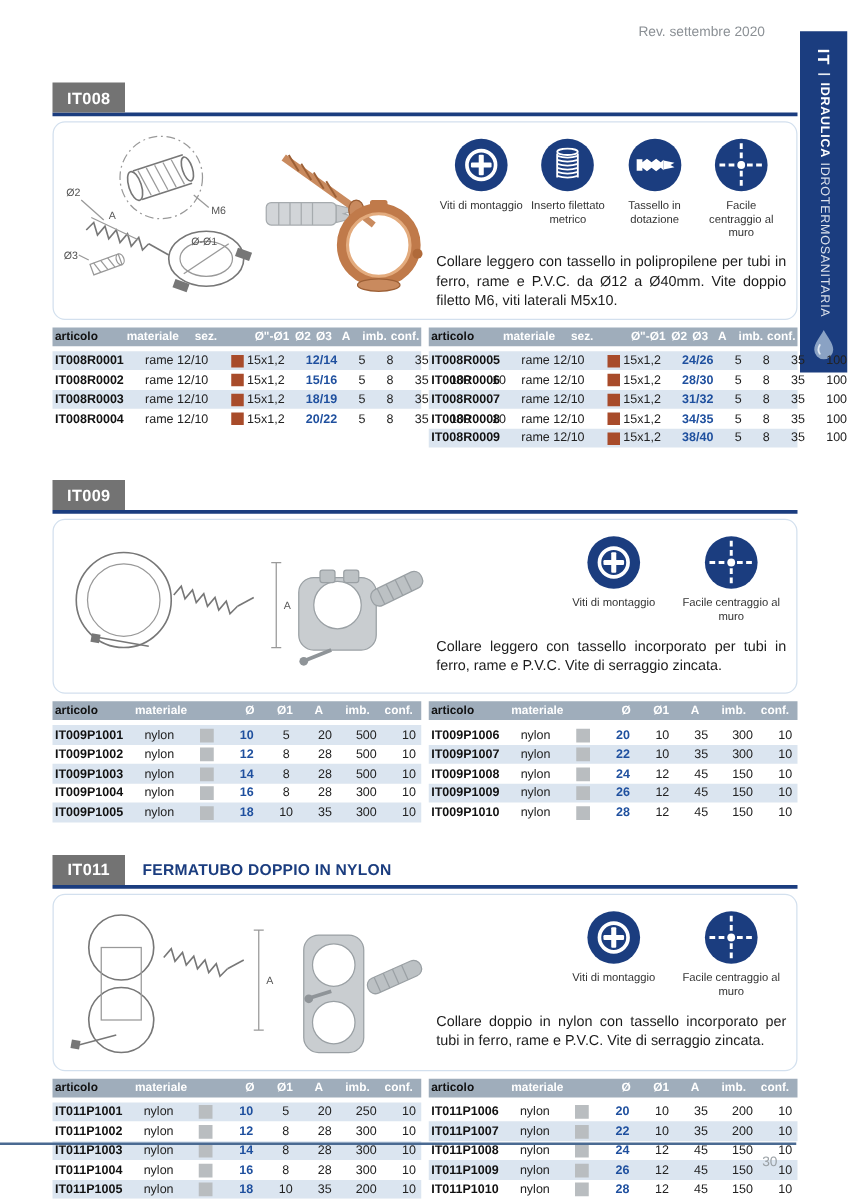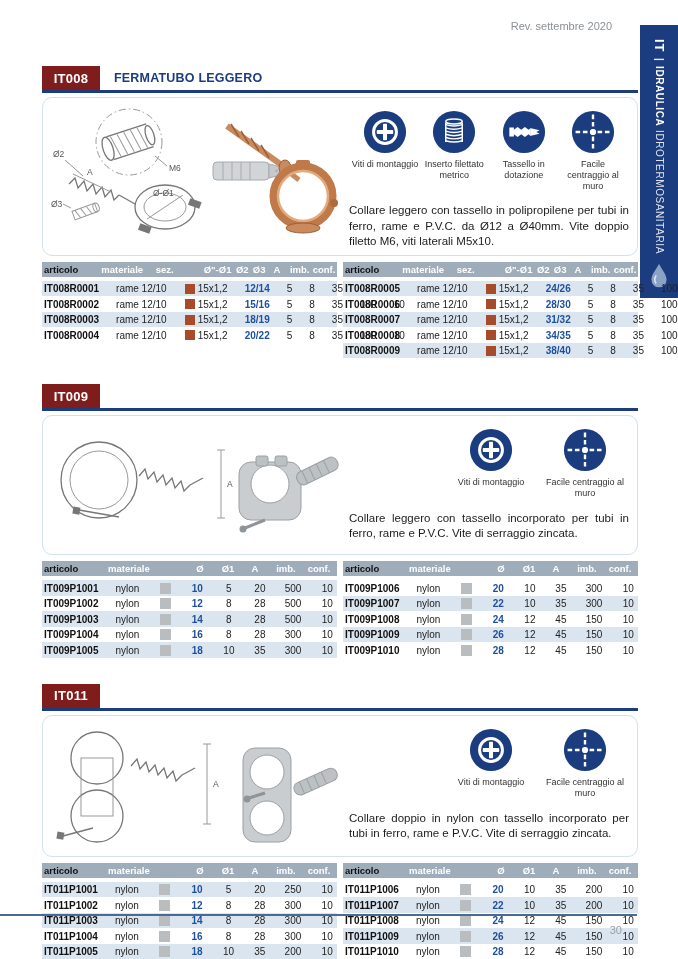--- a/index.html
+++ b/index.html
@@ -26,21 +26,21 @@
   .side-fam{font-weight:bold;}
   .side-sub{font-weight:normal;opacity:.85;margin-top:4px;}
   .side-drop{margin-top:6px;}
 
   
   .content{position:absolute;left:42px;top:66px;width:596px;}
 
   
   .sec{margin-bottom:26px;}
   .sec-head{display:flex;align-items:stretch;border-bottom:3px solid #1b3d7f;height:24px;}
-  .sec-code{background:#7f1d1d;color:#fff;font-weight:bold;font-size:13px;
+  .sec-code{background:#737373;color:#fff;font-weight:bold;font-size:13px;
     width:58px;display:flex;align-items:center;justify-content:center;letter-spacing:.3px;}
   .sec-title{color:#1b3d7f;font-weight:bold;font-size:12.5px;display:flex;align-items:center;
     padding-left:14px;letter-spacing:.2px;}
 
   
   .sec-panel{margin-top:4px;border:1.5px solid #d3e0ee;border-radius:10px;
     padding:6px 8px;display:flex;gap:6px;box-sizing:border-box;}
   .media{position:relative;width:292px;flex:0 0 292px;}
   .media svg{display:block;}
   .dlab{position:absolute;font-size:8.5px;color:#555;line-height:1;}
@@ -112,21 +112,20 @@
     <path d="M19 3 C14 12 7 20 7 28 a12 12 0 0 0 24 0 C31 20 24 12 19 3 Z" fill="#8aa2c4"></path>
     <path d="M14 22 q-3.5 6 0 11" stroke="#dfe7f1" stroke-width="2.4" fill="none" stroke-linecap="round"></path>
   </svg>
 </div>
 
 <div class="content">
 
   <section class="sec">
     <div class="sec-head">
       <div class="sec-code">IT008</div>
-      <div class="sec-title">FERMATUBO LEGGERO</div>
     </div>
     <div class="sec-panel">
       <div class="media">
         <svg width="292" height="134" viewBox="0 0 292 134">
           <g>
             <circle cx="78" cy="38" r="33" class="lineart2" stroke-dasharray="7 3 1.5 3"></circle>
             <g transform="rotate(-18 78 38)">
               <ellipse cx="56" cy="38" rx="5" ry="12" class="lineart"></ellipse>
               <line x1="58" y1="26" x2="100" y2="26" class="lineart"></line>
               <line x1="58" y1="50" x2="100" y2="50" class="lineart"></line>
@@ -558,20 +557,21 @@
             <span class="c c6">150</span>
             <span class="c c7">10</span>
           </div>
         </div>
     </div>
   </section>
 
   <section class="sec">
     <div class="sec-head">
       <div class="sec-code">IT011</div>
+      <div class="sec-title">FERMATUBO DOPPIO IN NYLON</div>
     </div>
     <div class="sec-panel">
       <div class="media">
         <svg width="292" height="128" viewBox="0 0 292 128">
           <g>
             <circle cx="46" cy="36" r="26" class="lineart"></circle>
             <circle cx="46" cy="94" r="26" class="lineart"></circle>
             <rect x="30" y="36" width="32" height="58" class="lineart2"></rect>
             <line x1="12" y1="114" x2="42" y2="106" class="lineart"></line>
             <rect x="6" y="110" width="7" height="7" transform="rotate(10 9 113)" fill="#777"></rect>

